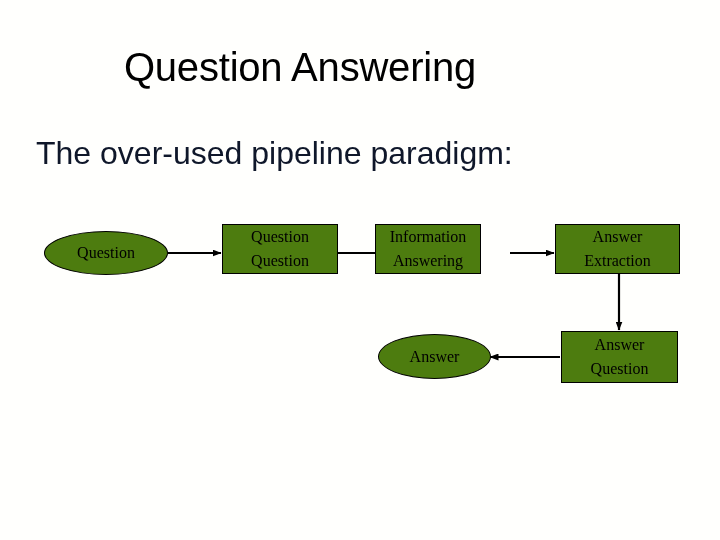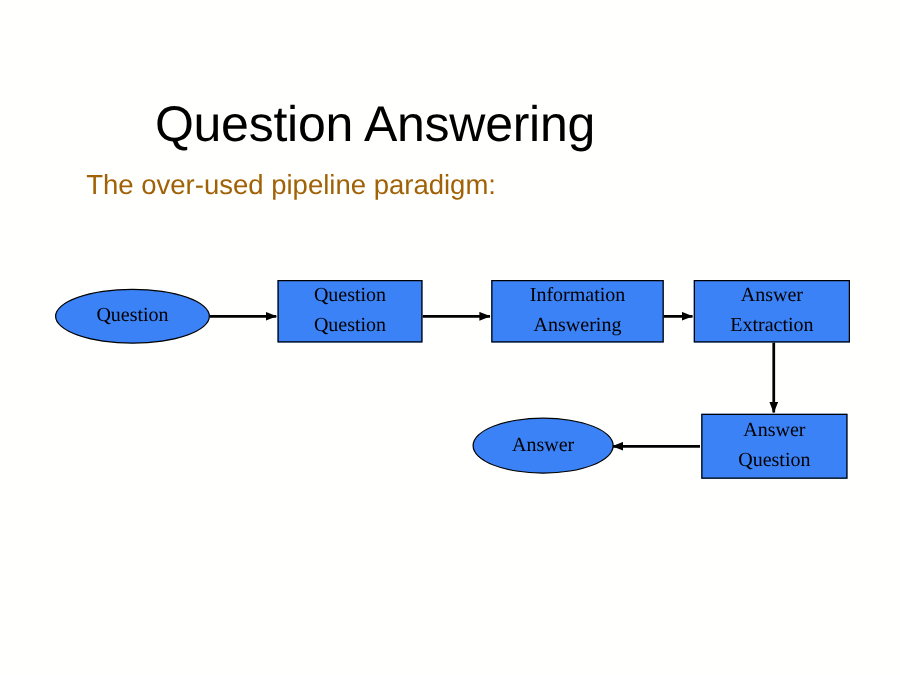--- a/index.html
+++ b/index.html
@@ -29,35 +29,33 @@
     left: 0;
     top: 46px;
     width: 600px;
     text-align: center;
     font-family: "Liberation Sans", sans-serif;
     font-size: 40px;
     font-weight: 400;
     color: #000000;
     letter-spacing: -0.2px;
     line-height: 1.05;
-    margin-top: 33px;
   }
 
   
   .slide-subtitle {
     position: absolute;
     left: 36px;
     top: 136px;
     font-family: "Liberation Sans", sans-serif;
-    font-size: 22px;
+    font-size: 32px;
     font-weight: 400;
-    color: #a16207;
+    color: #0f172a;
     line-height: 1.1;
     white-space: nowrap;
-    margin-left: 33px;
   }
 
   
   #diagram {
     position: absolute;
     left: 0;
     top: 0;
     width: 720px;
     height: 540px;
   }
@@ -74,40 +72,40 @@
   .node {
     position: absolute;
     box-sizing: border-box;
     display: flex;
     flex-direction: column;
     align-items: center;
     justify-content: center;
     font-family: "Liberation Serif", serif;
     font-size: 16px;
     color: #000000;
-    background: #3b82f6;
+    background: #4d7c0f;
     line-height: 1.5;
     text-align: center;
   }
   .node.rect {
     border: 1px solid #000000;
   }
   .node.ellipse {
     border: 1px solid #000000;
     border-radius: 50%;
   }
   .node .line {
     display: block;
     white-space: nowrap;
   }
 
   
   #node-question      { left: 44px;  top: 231px; width: 124px; height: 44px; }
   #node-qanalysis     { left: 222px; top: 224px; width: 116px; height: 50px; }
-  #node-ir            { left: 393px; top: 224px; width: 138px; height: 50px; }
+  #node-ir            { left: 375px; top: 224px; width: 106px; height: 50px; }
   #node-aextraction   { left: 555px; top: 224px; width: 125px; height: 50px; }
   #node-amerging      { left: 561px; top: 331px; width: 117px; height: 52px; }
   #node-answer        { left: 378px; top: 334px; width: 113px; height: 45px; }
 
   
   .footer {
     position: absolute;
     bottom: 0;
     left: 0;
     width: 720px;

